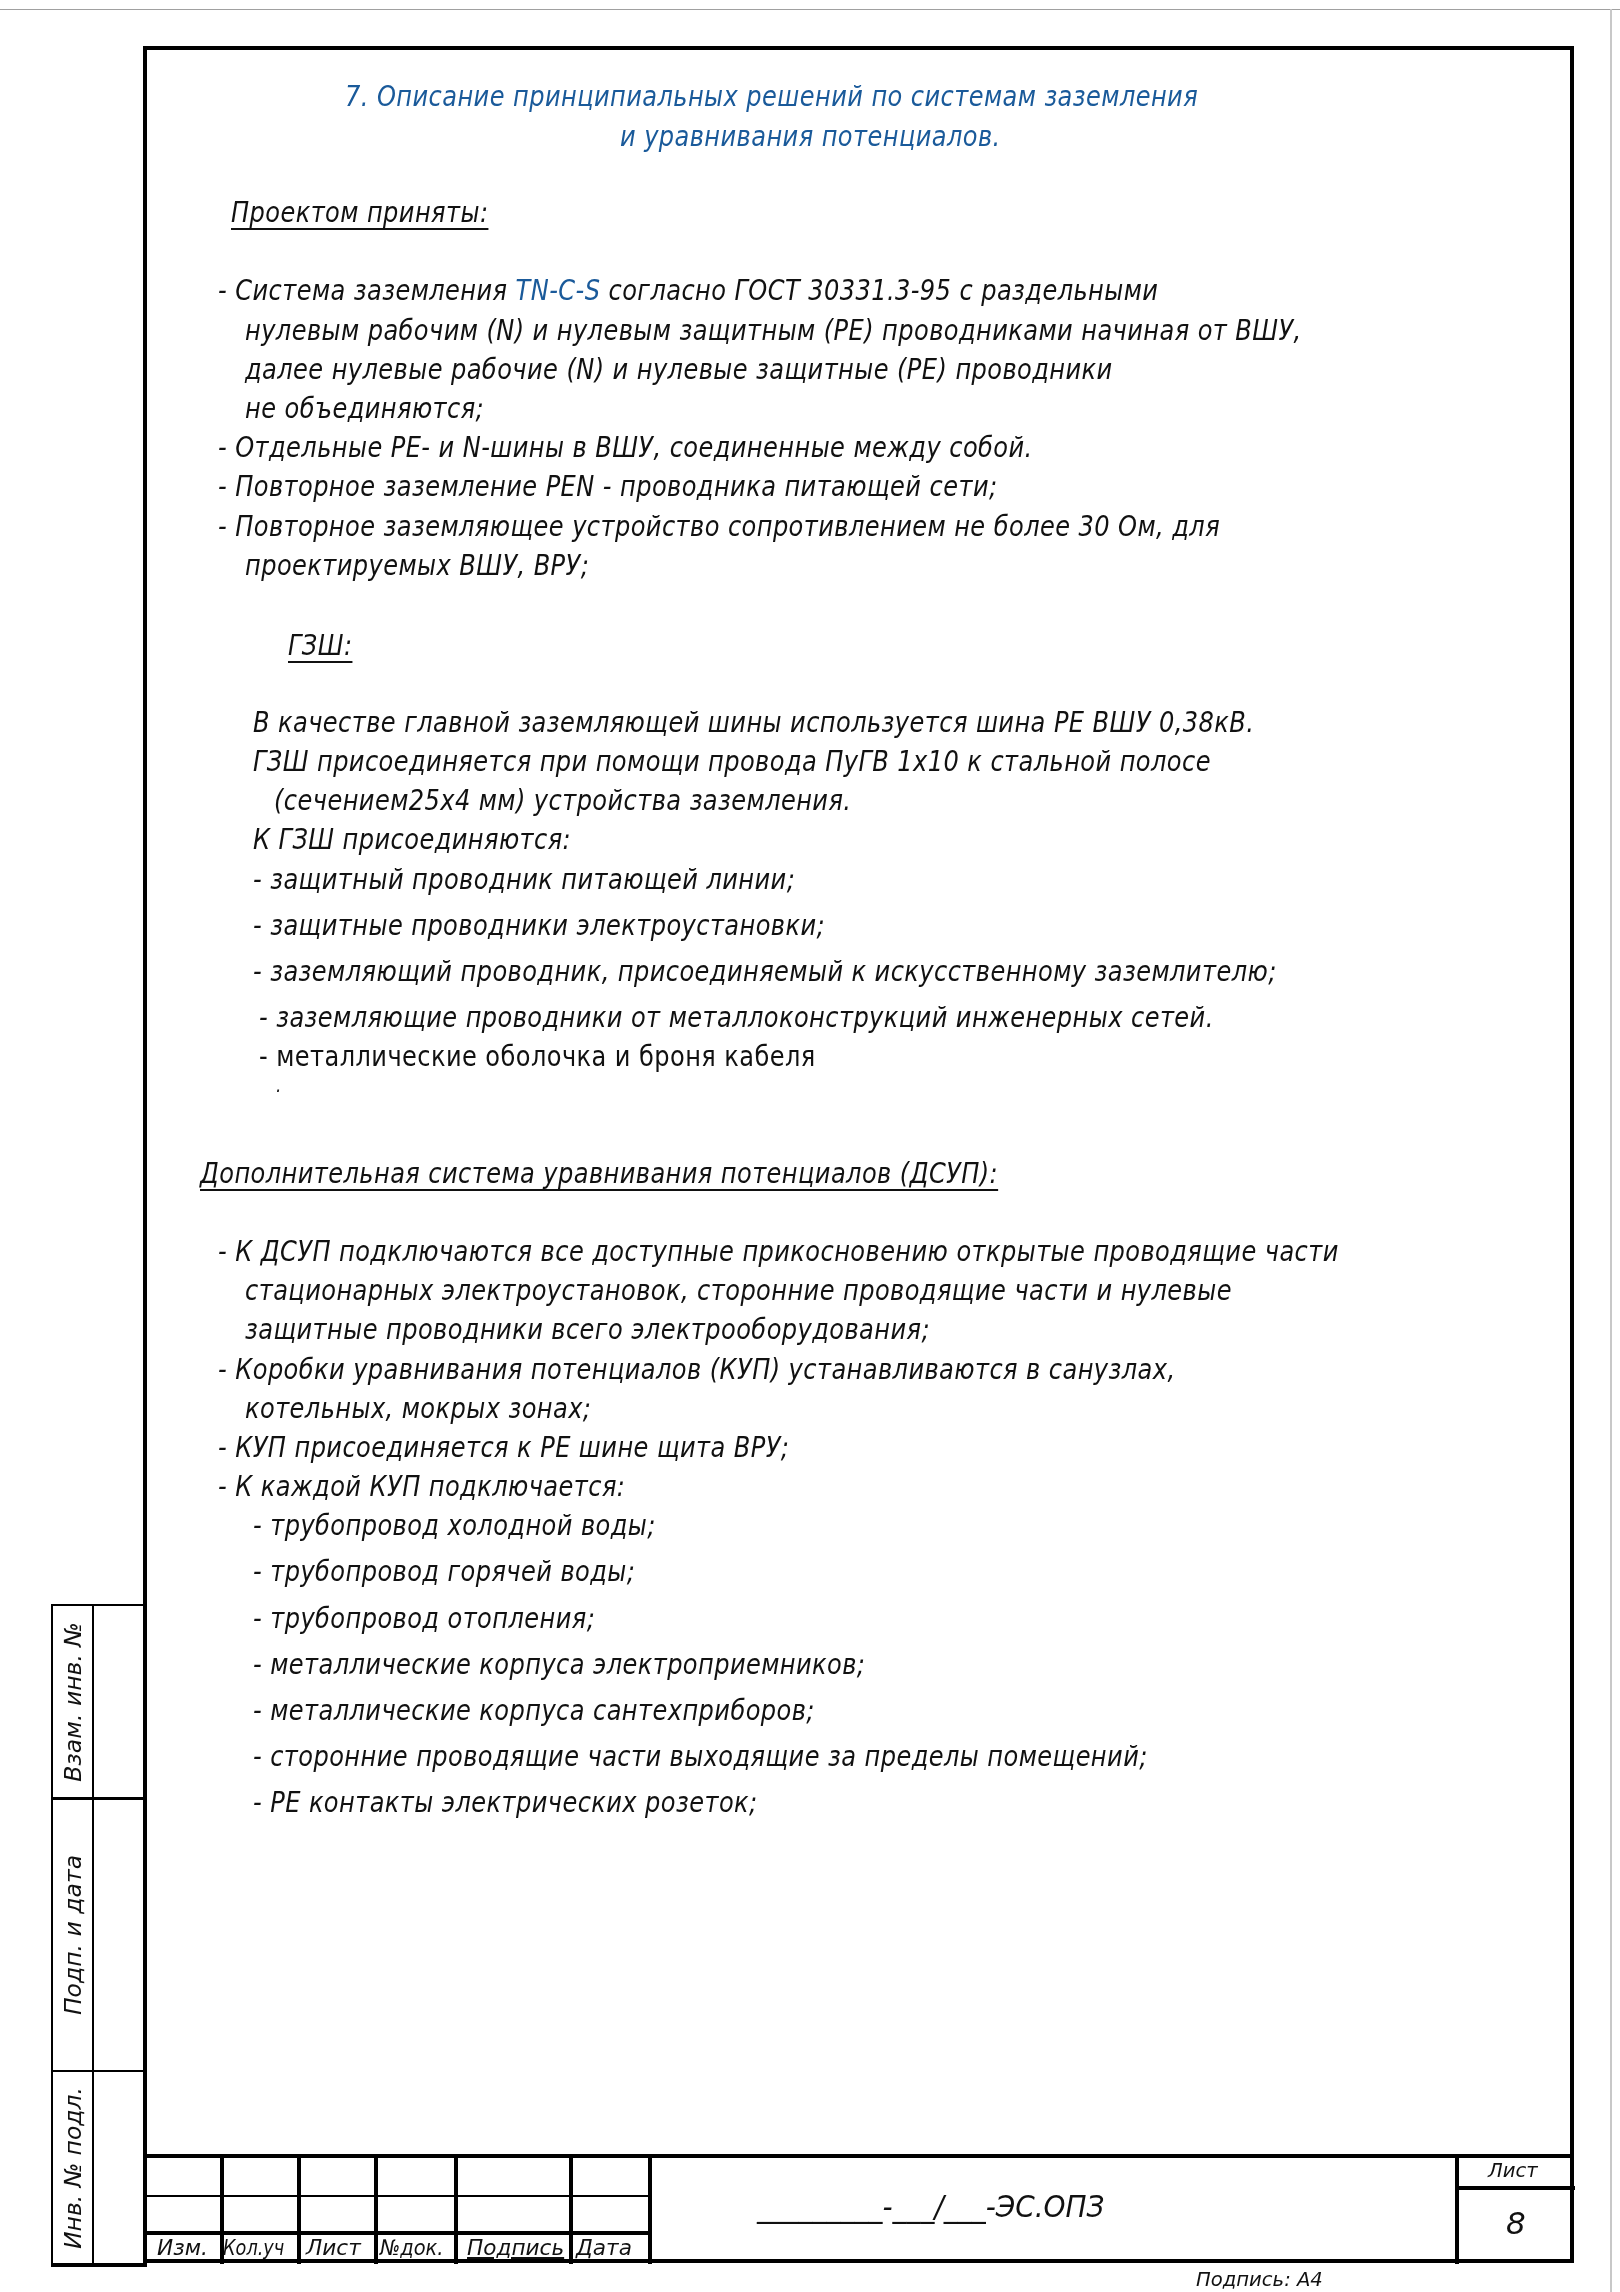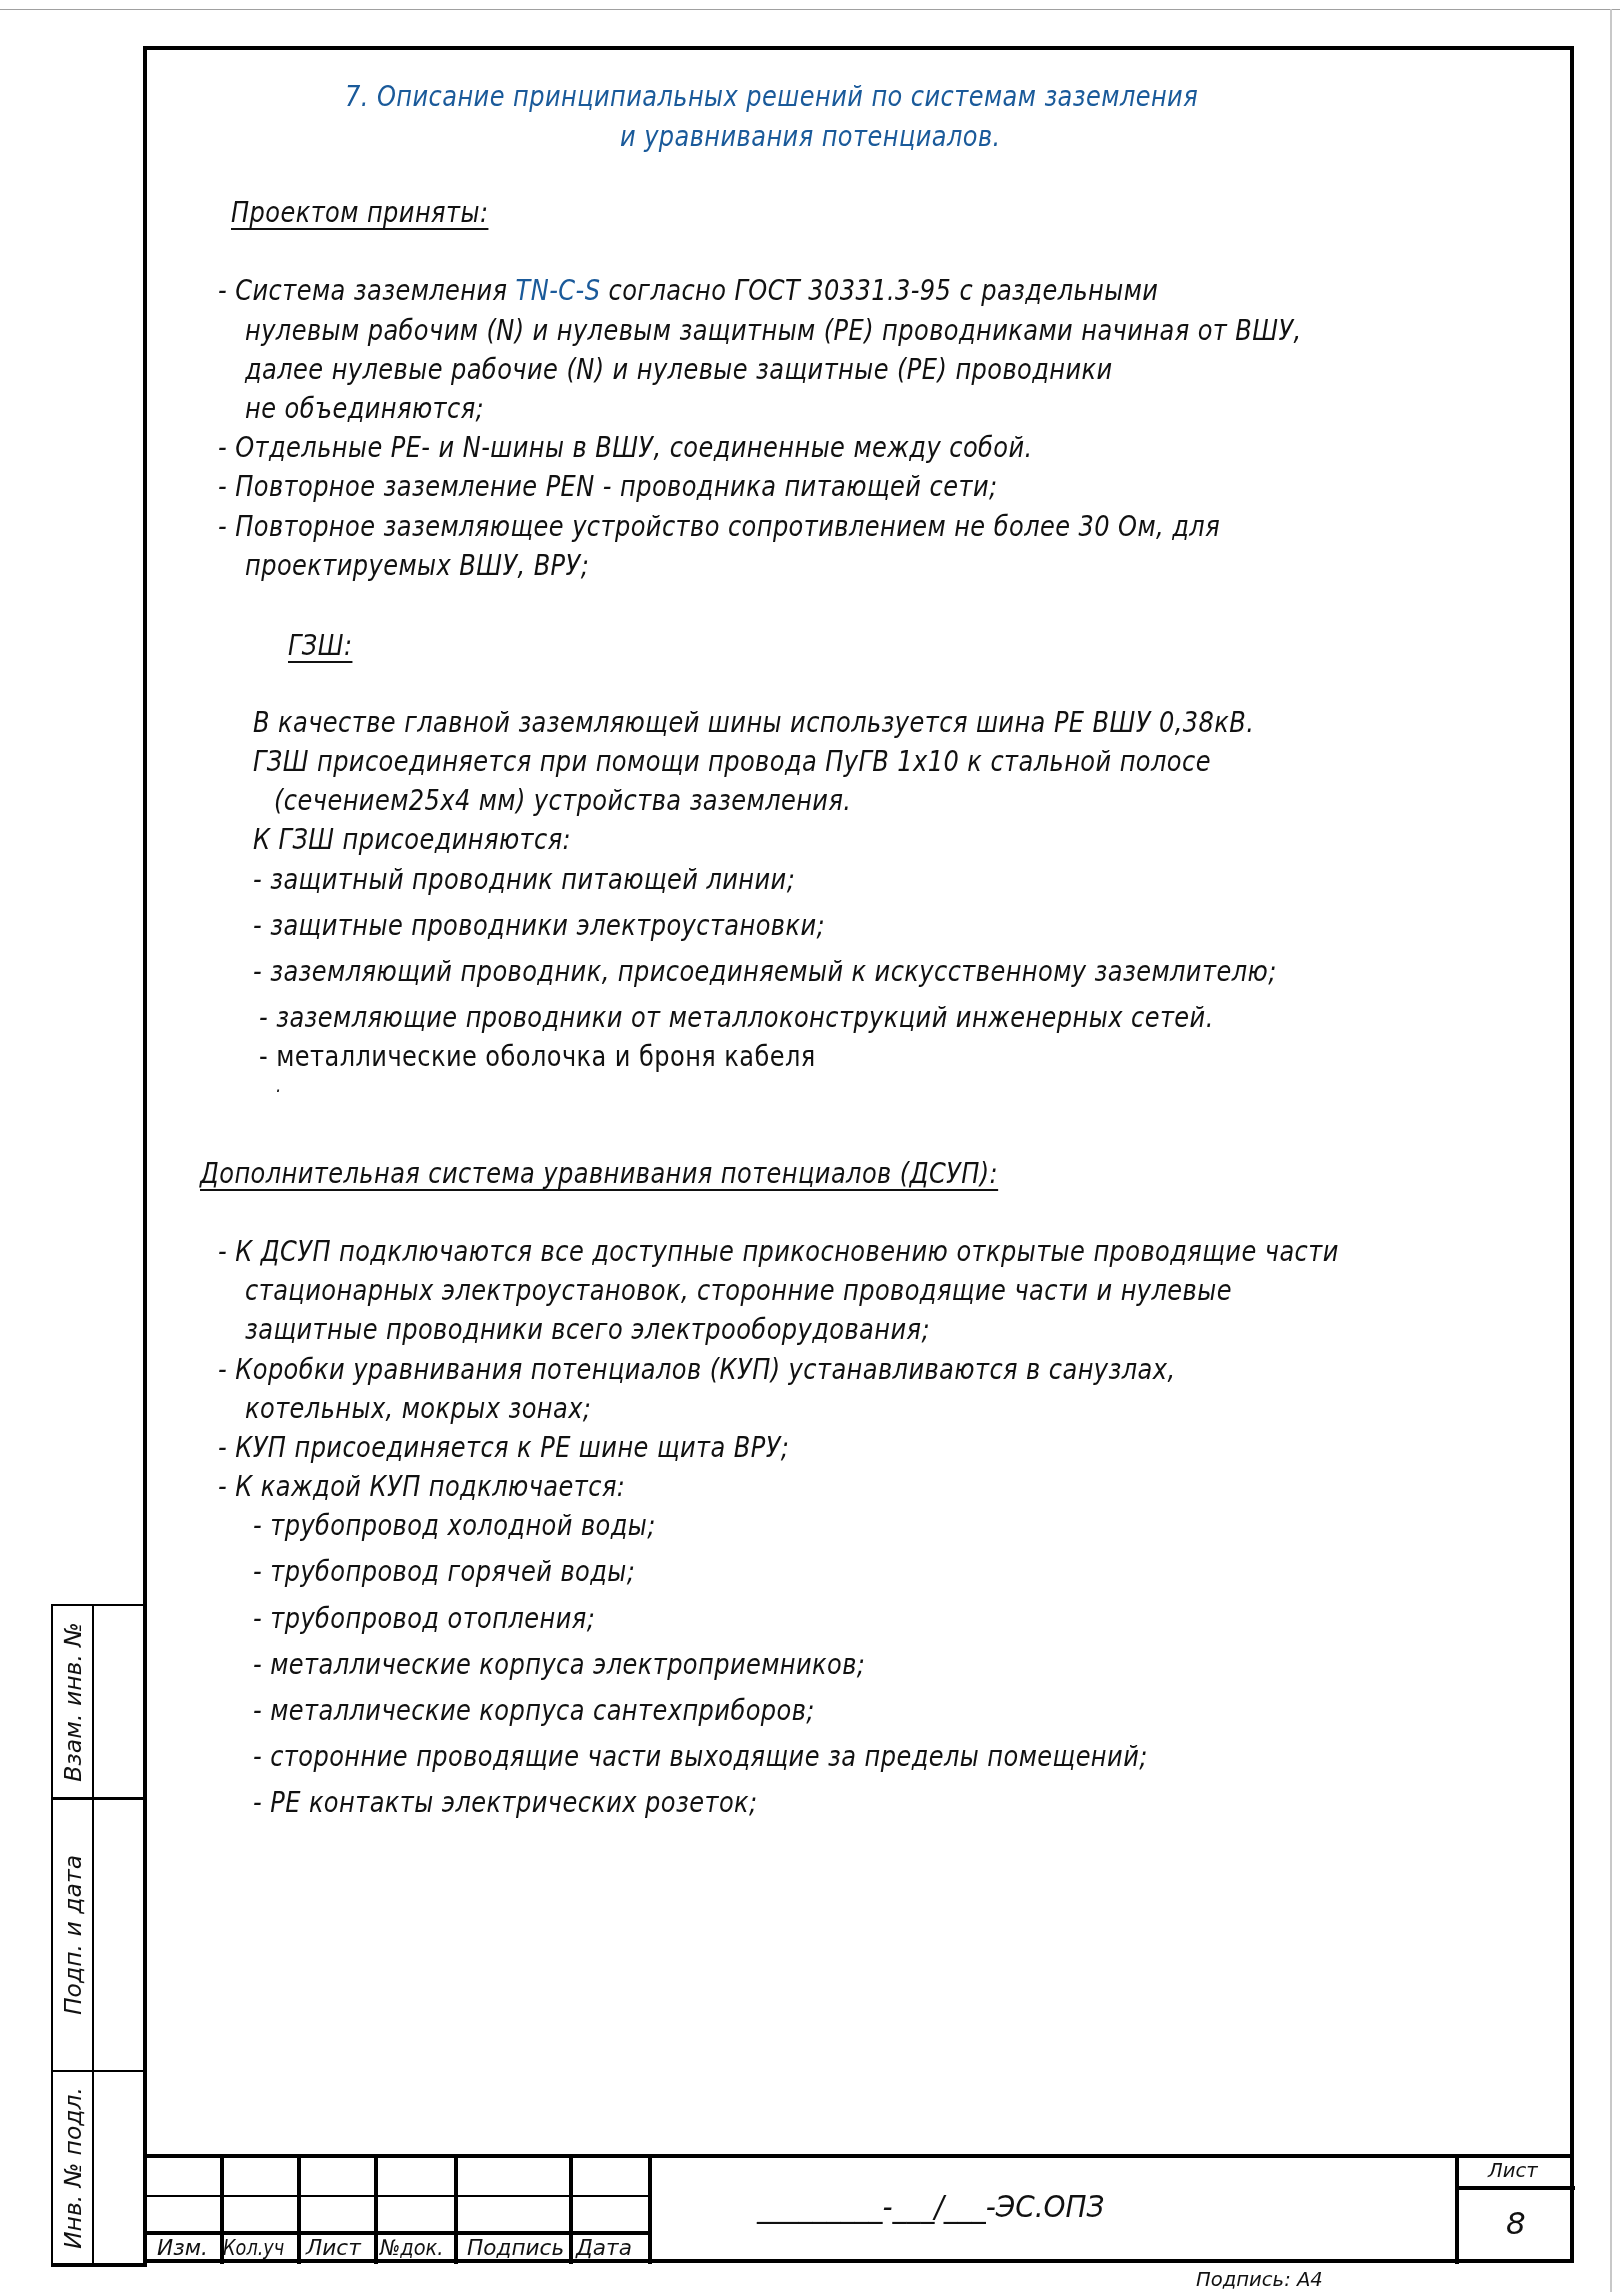--- a/index.html
+++ b/index.html
@@ -103,21 +103,21 @@
   <div class="tb-v" style="left:454px; top:2154px; height:110px;"></div>
   <div class="tb-v" style="left:569px; top:2154px; height:110px;"></div>
   <div class="tb-v" style="left:648px; top:2154px; height:110px;"></div>
   <div class="tb-v" style="left:1455px; top:2154px; height:110px;"></div>
   <div class="tb-h" style="left:1455px; top:2186px; width:120px;"></div>
 
   <div class="tb-lbl" style="left:157px; top:2235px;">Изм.</div>
   <div class="tb-lbl" style="left:223px; top:2235px; transform:scaleX(0.82); transform-origin:left;">Кол.уч</div>
   <div class="tb-lbl" style="left:306px; top:2235px;">Лист</div>
   <div class="tb-lbl" style="left:380px; top:2235px; transform:scaleX(0.9); transform-origin:left;">№док.</div>
-  <div class="tb-lbl" style="left:467px; top:2235px;">Подпись</div>
+  <div class="tb-lbl" style="left:467px; top:2235px;text-decoration:underline;">Подпись</div>
   <div class="tb-lbl" style="left:576px; top:2235px;font-style:italic;">Дата</div>
 
   <div class="tb-lbl" style="left:757px; top:2188px; font-size:31px; transform:scaleX(0.9); transform-origin:left;">_________-___/___-ЭС.ОПЗ</div>
   <div class="tb-lbl" style="left:1488px; top:2159px; font-size:19.6px;">Лист</div>
   <div class="tb-lbl" style="left:1506px; top:2205px; font-size:31px;">8</div>
   <div class="tb-lbl" style="left:1196px; top:2268px; font-size:19.6px;">Подпись: А4</div>
 </div>
 
 
 </body></html>

